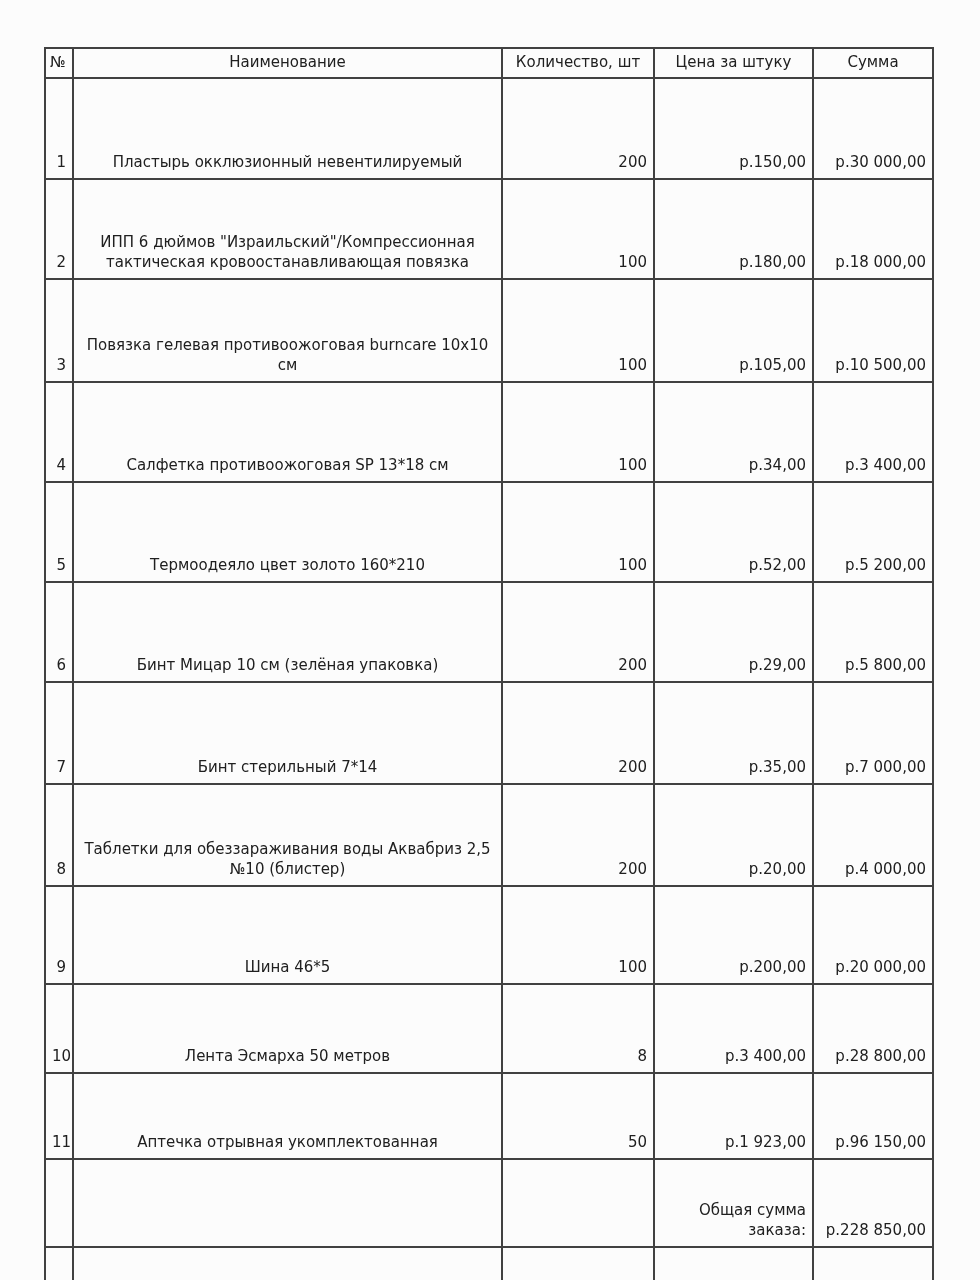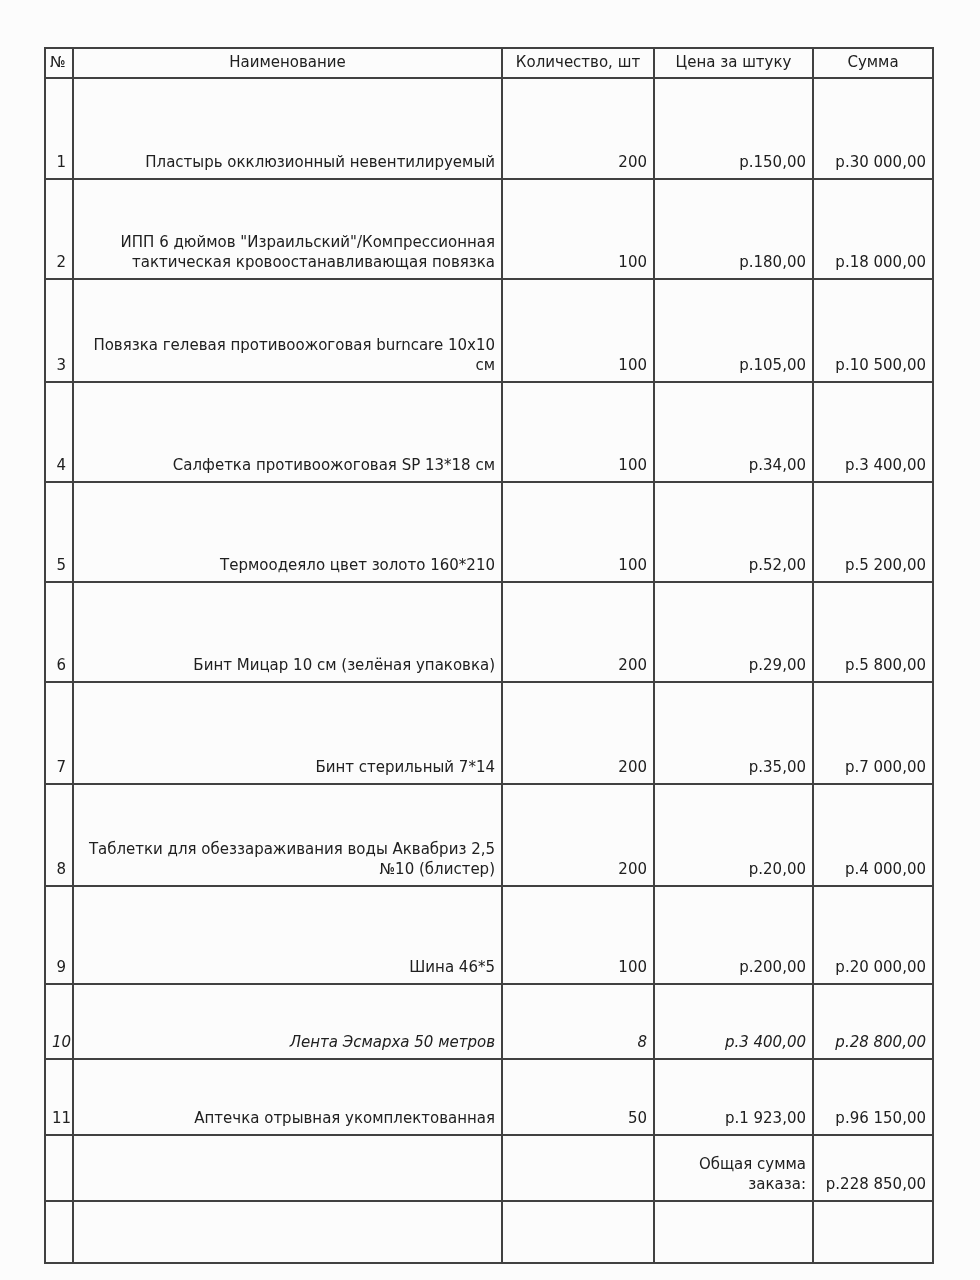--- a/index.html
+++ b/index.html
@@ -47,21 +47,21 @@
   }
   table.order th.c-num {
     text-align: left;
     padding-left: 4px;
   }
   table.order td {
     vertical-align: bottom;
     padding: 0 6px 6px 6px;
   }
   td.c-num   { text-align: right; padding-right: 3px; padding-left: 2px; }
-  td.c-name  { text-align: right;  padding-left: 5px; padding-right: 4px; }
+  td.c-name  { text-align: center;  padding-left: 5px; padding-right: 4px; }
   td.c-qty   { text-align: right; }
   td.c-price { text-align: right; border-radius: 24px; }
   td.c-sum   { text-align: right; }
 </style>
 </head>
 <body>
 
 <div class="sheet">
   <table class="order">
     <colgroup>
@@ -137,35 +137,35 @@
         <td class="c-price">р.20,00</td>
         <td class="c-sum">р.4 000,00</td>
       </tr>
       <tr style="height:98px;">
         <td class="c-num">9</td>
         <td class="c-name">Шина 46*5</td>
         <td class="c-qty">100</td>
         <td class="c-price">р.200,00</td>
         <td class="c-sum">р.20 000,00</td>
       </tr>
-      <tr style="height:75px;font-style:italic;">
+      <tr style="height:89px;">
         <td class="c-num">10</td>
         <td class="c-name">Лента Эсмарха 50 метров</td>
         <td class="c-qty">8</td>
         <td class="c-price">р.3 400,00</td>
         <td class="c-sum">р.28 800,00</td>
       </tr>
-      <tr style="height:76px;">
+      <tr style="height:86px;">
         <td class="c-num">11</td>
         <td class="c-name">Аптечка отрывная укомплектованная</td>
         <td class="c-qty">50</td>
         <td class="c-price">р.1 923,00</td>
         <td class="c-sum">р.96 150,00</td>
       </tr>
-      <tr style="height:66px;">
+      <tr style="height:88px;">
         <td class="c-num"></td>
         <td class="c-name"></td>
         <td class="c-qty"></td>
         <td class="c-price">Общая сумма заказа:</td>
         <td class="c-sum">р.228 850,00</td>
       </tr>
       <tr style="height:62px;">
         <td class="c-num"></td>
         <td class="c-name"></td>
         <td class="c-qty"></td>

